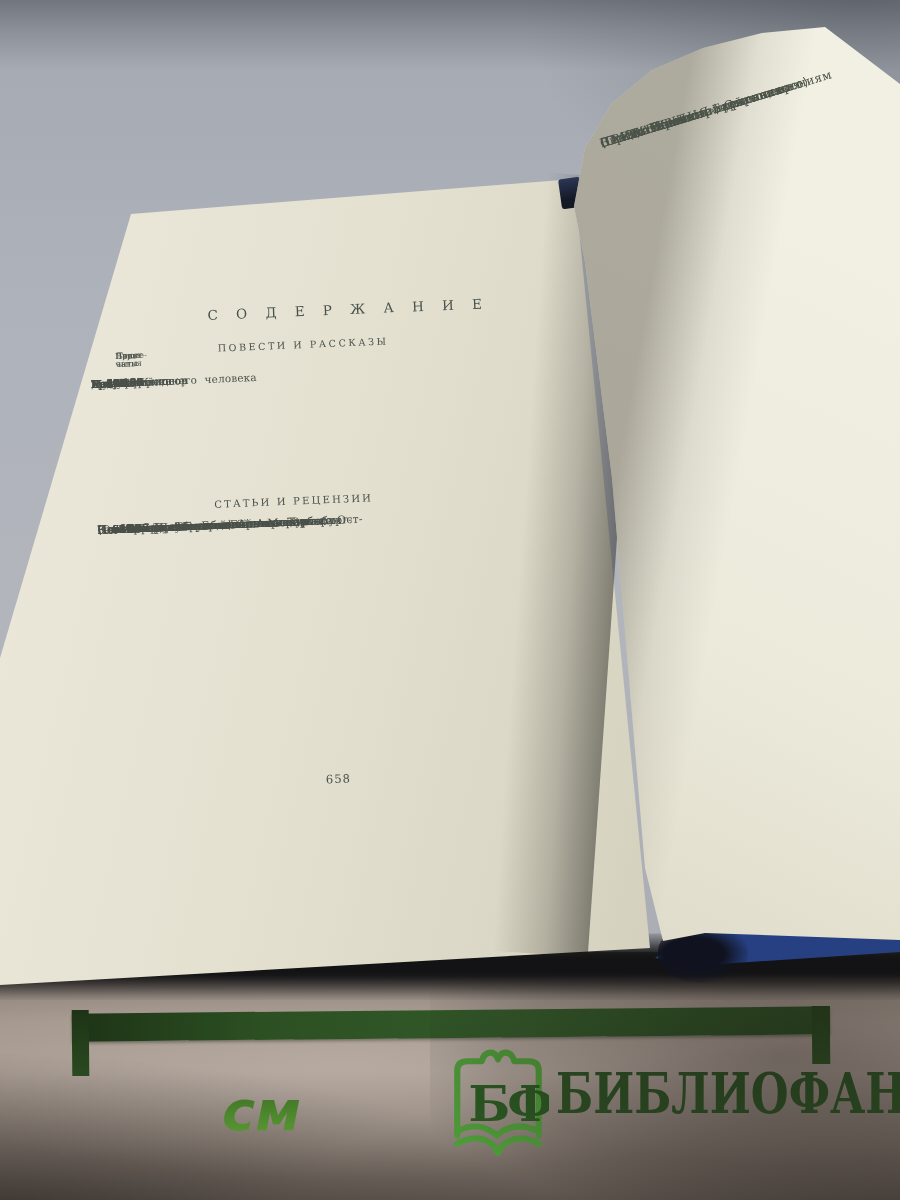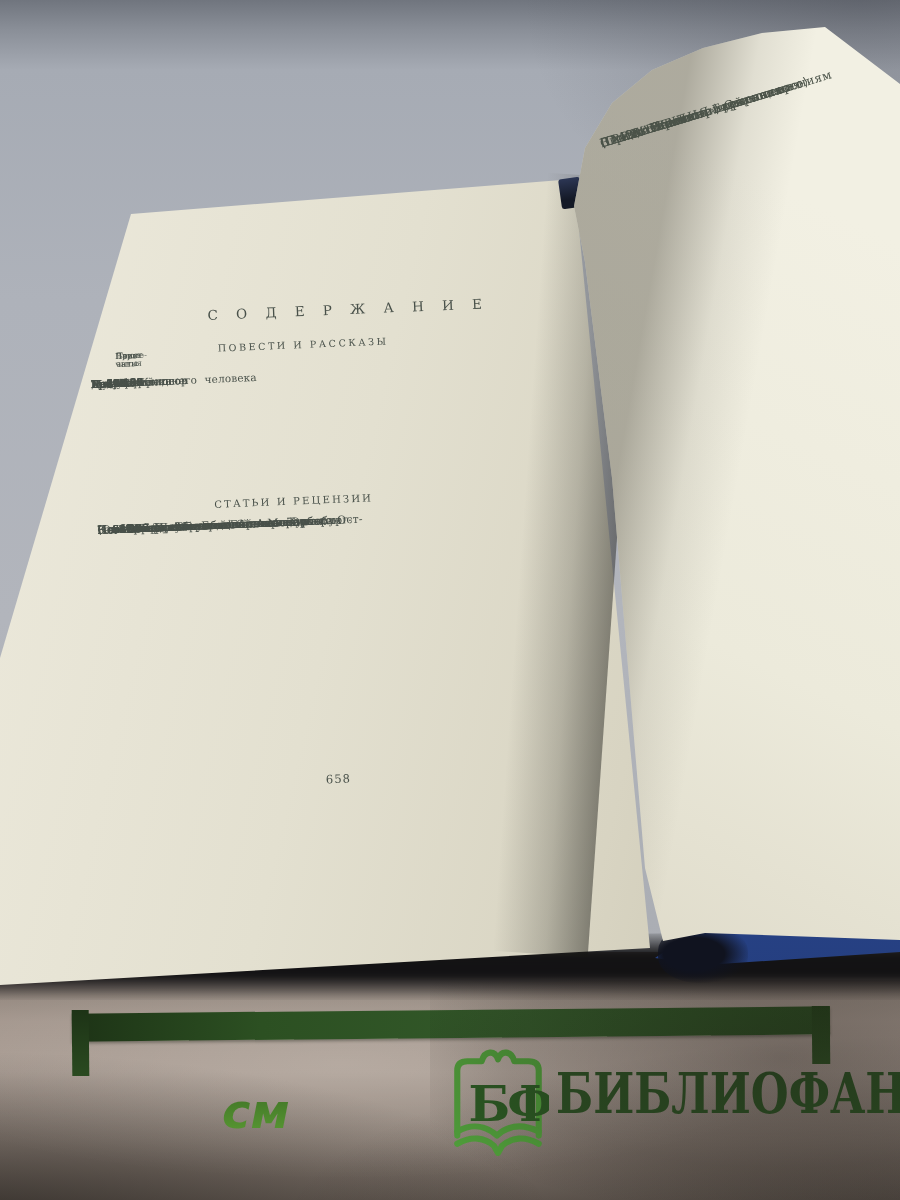--- a/index.html
+++ b/index.html
@@ -98,21 +98,21 @@
     box-shadow:0 2px 3px rgba(20,25,15,.35);}
   .ruler-cap-l{left:72px;top:1010px;width:17px;height:66px;transform:rotate(-.55deg);
     background:linear-gradient(180deg,#1d3316,#2a4a20);}
   .ruler-cap-r{left:812px;top:1006px;width:18px;height:58px;transform:rotate(-.55deg);
     background:linear-gradient(180deg,#24401b,#2e5124);}
   .ruler-15{left:88px;top:1032px;font-family:"DejaVu Sans",sans-serif;font-weight:700;font-style:italic;
     font-size:118px;line-height:118px;letter-spacing:-10px;
     background:linear-gradient(180deg,#3c6a23 10%,#4d8a2d 55%,#5ea136 95%);
     -webkit-background-clip:text;background-clip:text;color:transparent;}
   .ruler-cm{left:222px;top:1088px;font-family:"DejaVu Sans",sans-serif;font-weight:700;font-style:italic;
-    font-size:48px;line-height:46px;
+    font-size:56px;line-height:46px;
     background:linear-gradient(180deg,#417427 10%,#559431 90%);
     -webkit-background-clip:text;background-clip:text;color:transparent;}
 
   
   .logo-icon{left:447px;top:1046px;width:102px;height:112px;}
   .logo-name{left:556px;top:1066px;font-family:"DejaVu Serif",serif;font-weight:700;
     font-size:53px;line-height:53px;color:#2c5124;transform:scaleX(.82) scaleY(1.05);
     transform-origin:0 0;letter-spacing:0px;white-space:nowrap;}
 </style>
 </head>

